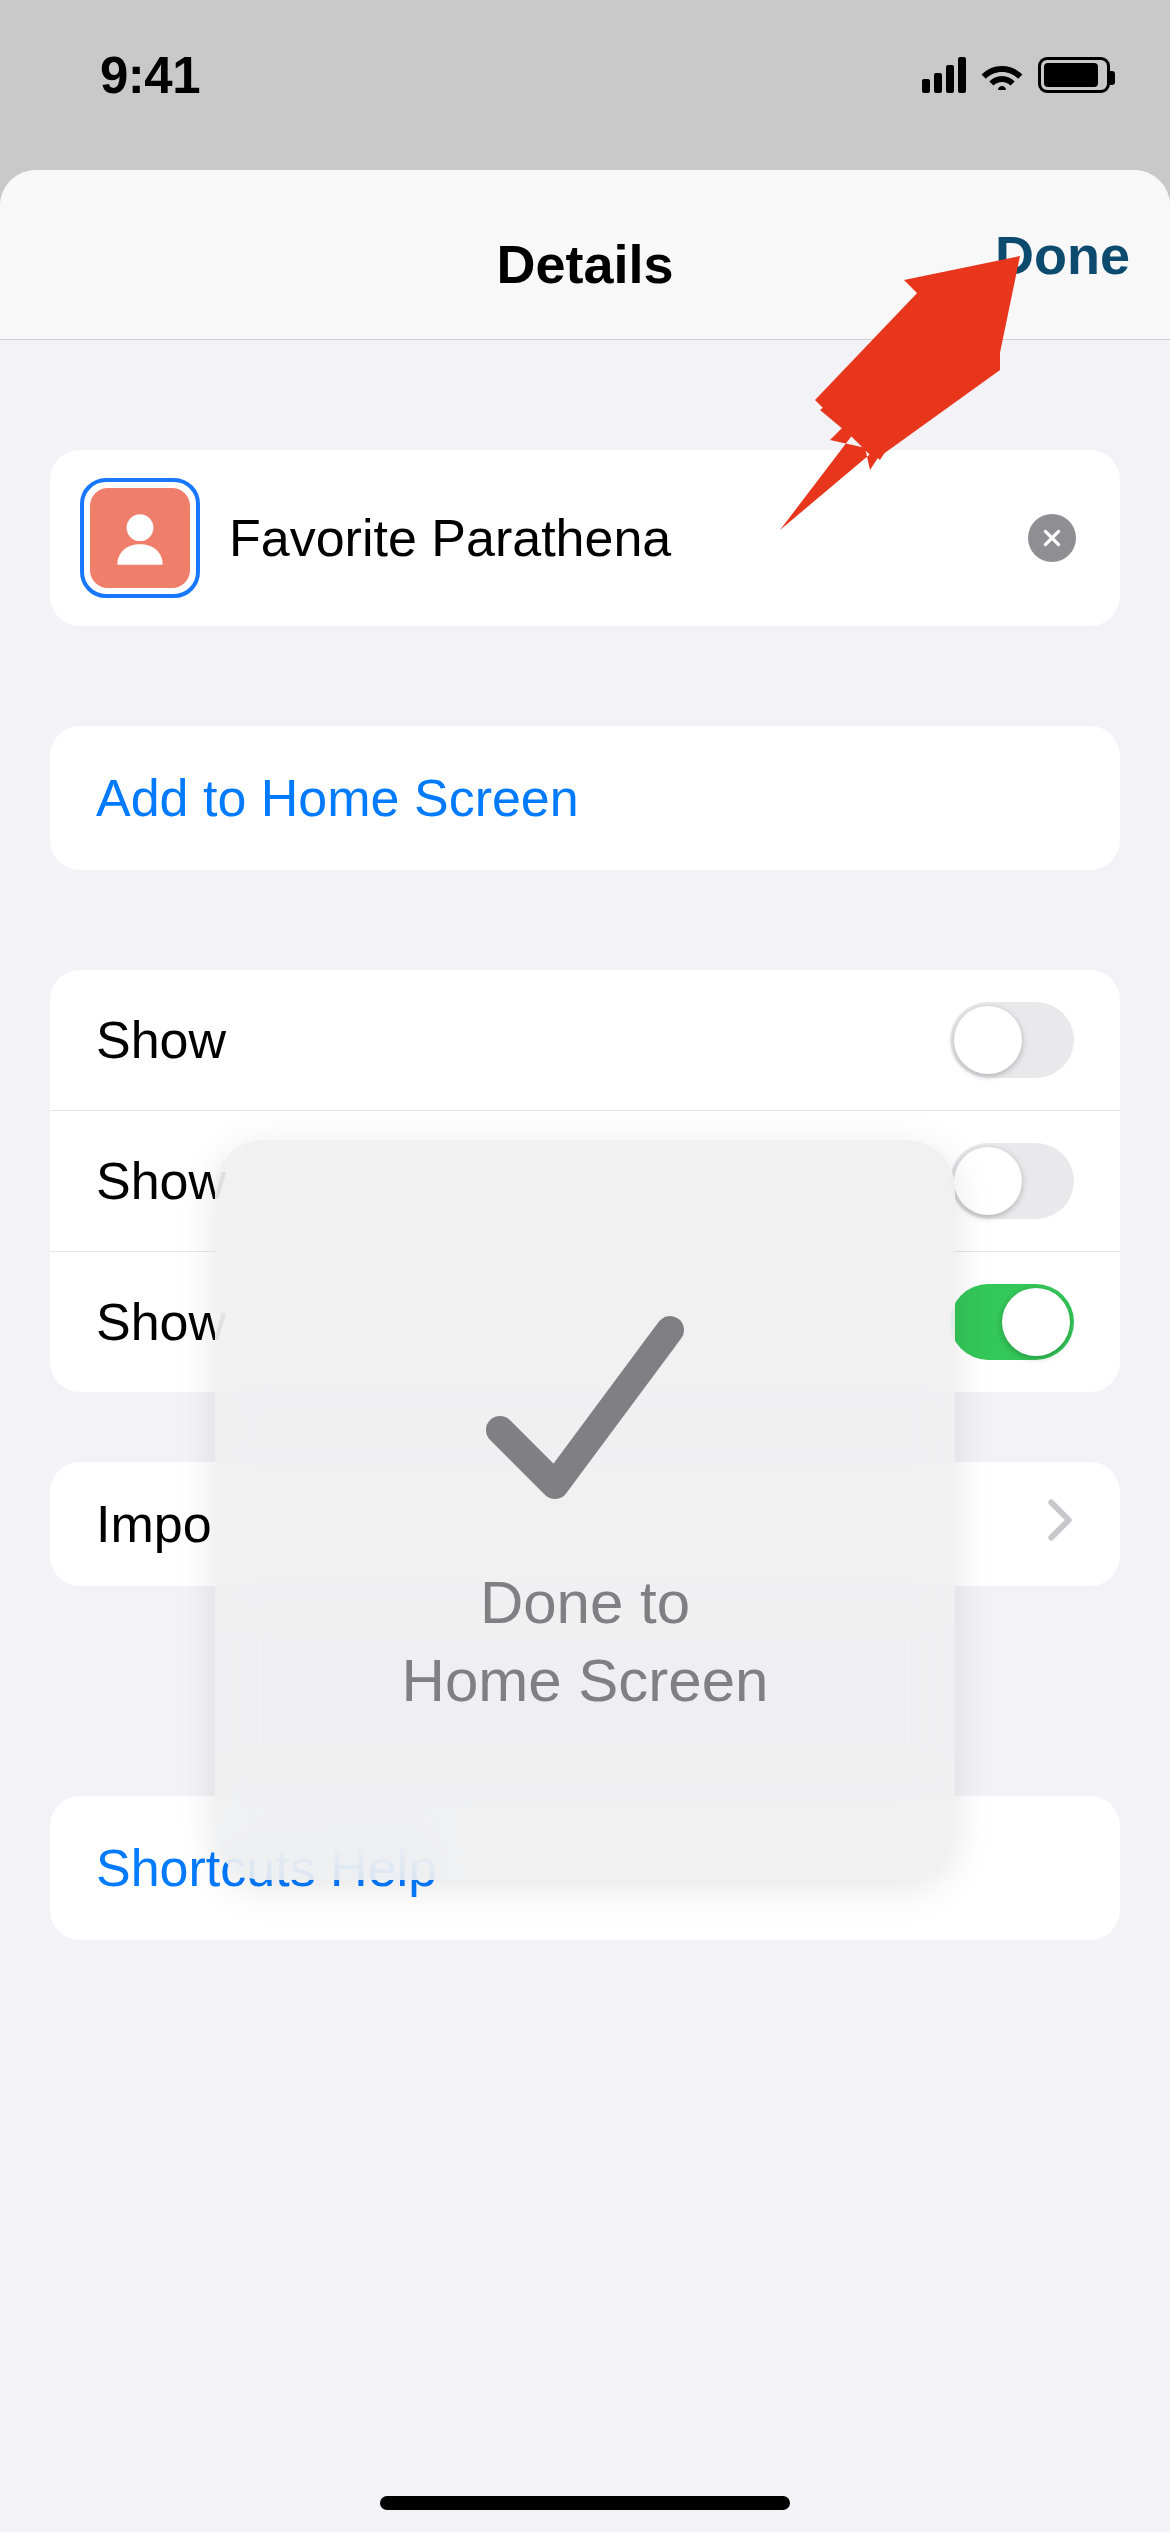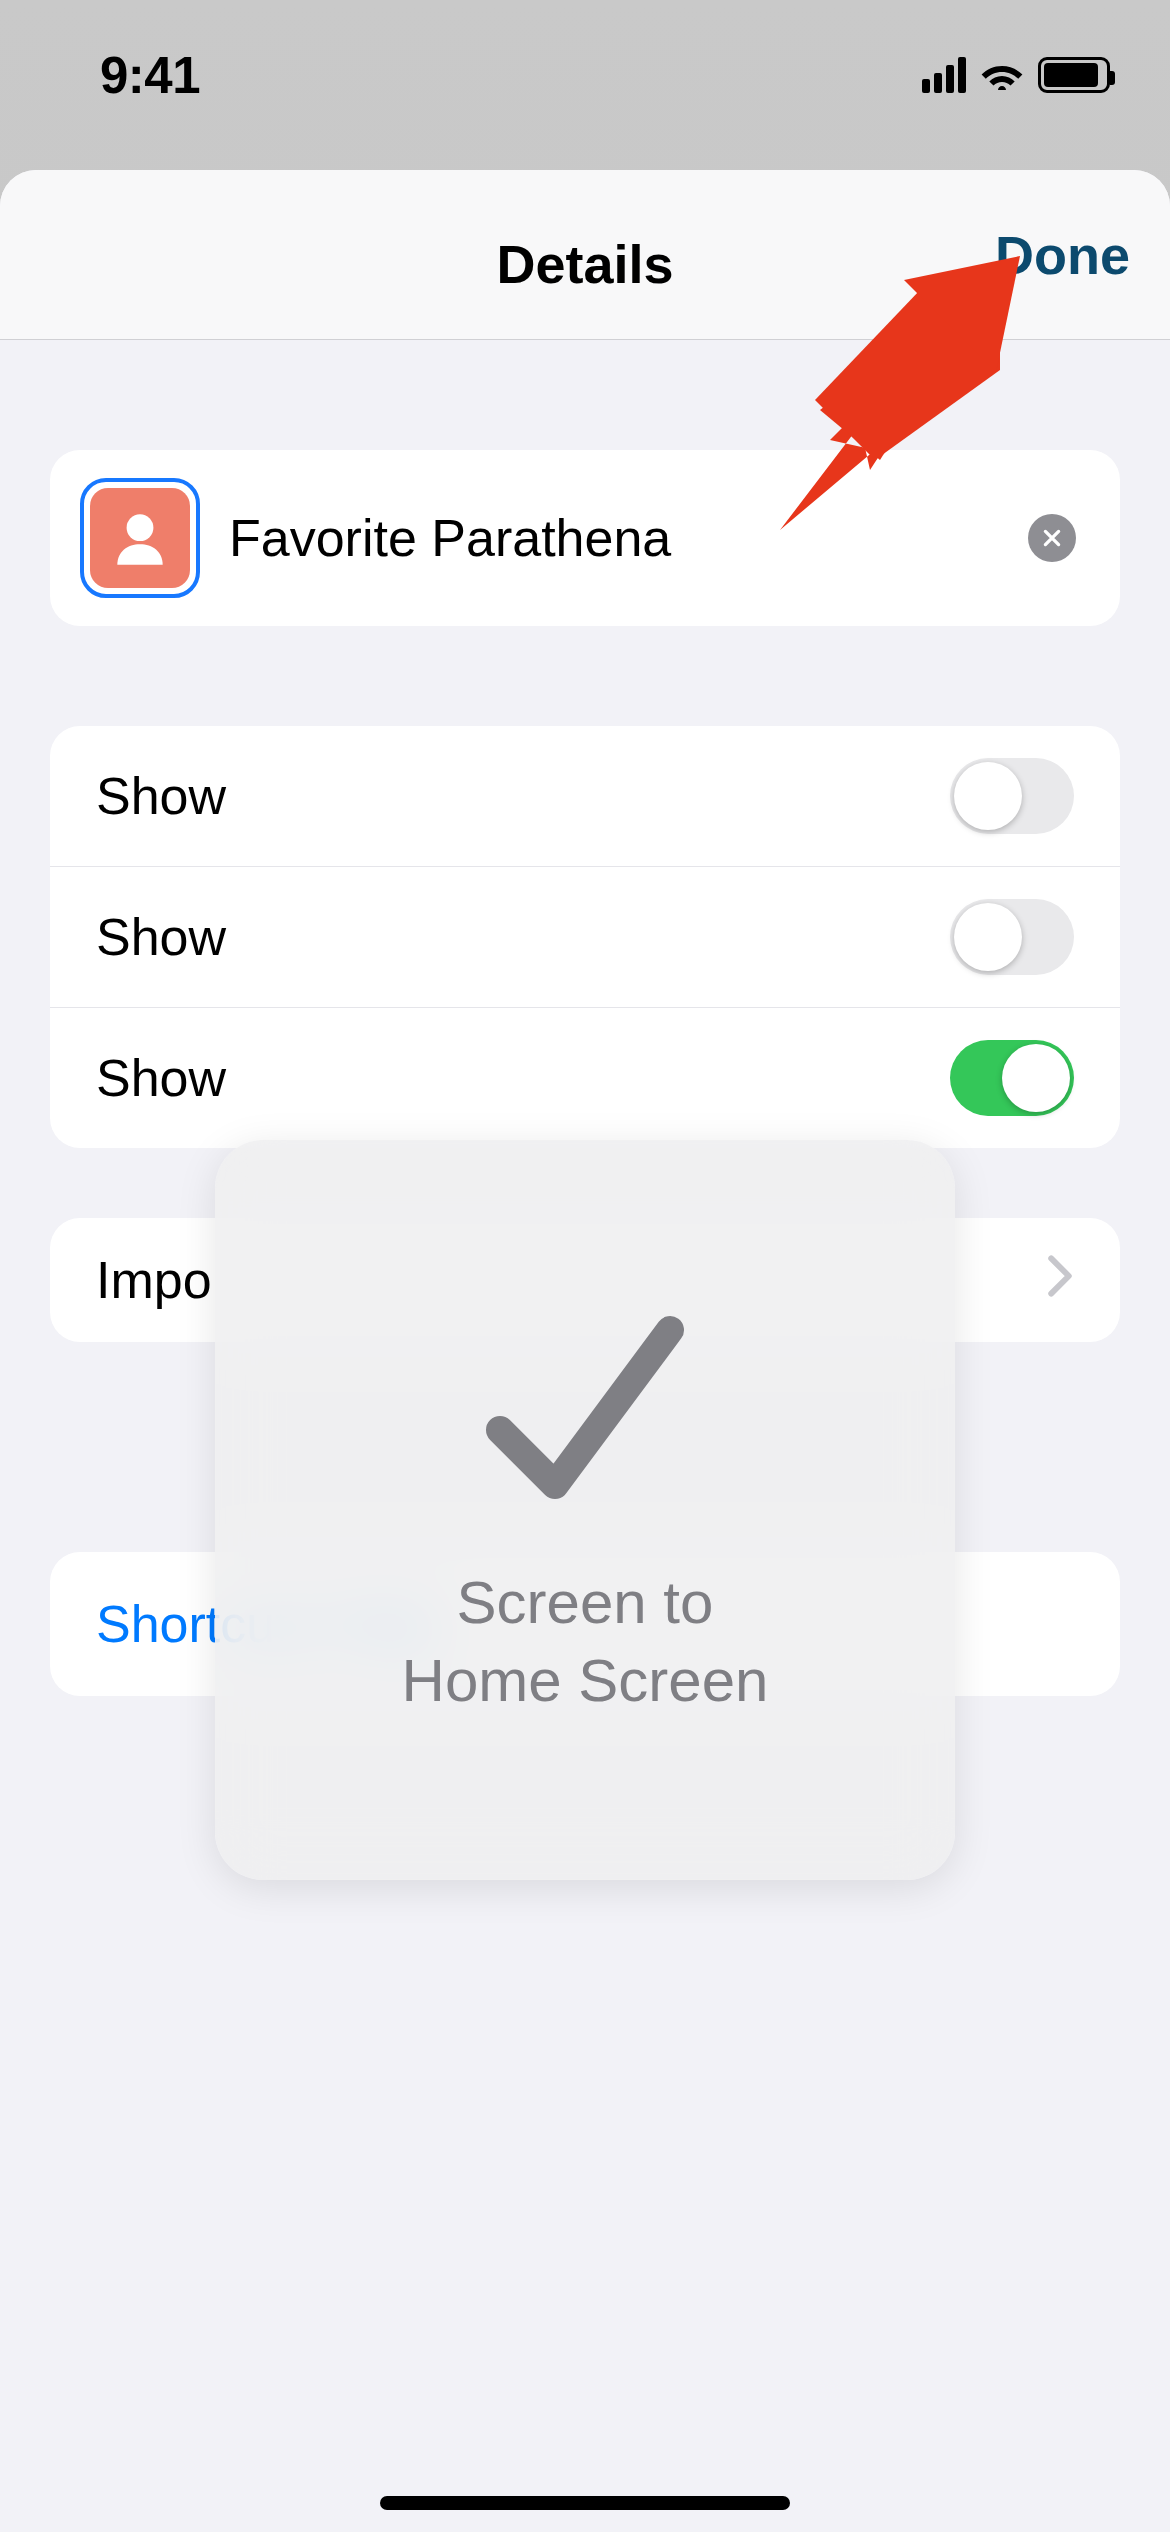--- a/index.html
+++ b/index.html
@@ -317,20 +317,25 @@
           <input class="name-input" value="Favorite Parathena" style="">
           <div class="clear-btn">
             <svg viewBox="0 0 20 20">
                 <path stroke="#fff" stroke-width="3" stroke-linecap="round" d="M4 4l12 12M16 4L4 16"></path>
               </svg>
           </div>
         </div>
       </div>
     </div>
 
+    <div class="group gap-lg">
+      <div class="card">
+        <div class="link-row">Add to Home Screen</div>
+      </div>
+    </div>
 
     <div class="group gap-lg">
       <div class="card">
         <div class="row">
           <span class="row-label">Show</span>
           <div class="toggle">
               <div class="knob"></div>
             </div>
         </div>
         <div class="row">
@@ -369,21 +374,21 @@
 
   </div>
 
   <div class="hud">
     <div class="check">
       <svg viewBox="0 0 250 220">
           <path fill="none" stroke="#7f7f84" stroke-width="28" stroke-linecap="round" stroke-linejoin="round" d="M40 130l55 55L210 30"></path>
         </svg>
     </div>
     <div class="hud-text">
-      <span>Screen to</span><br><span>Home Screen</span>
+      <span>Done to</span><br><span>Home Screen</span>
     </div>
   </div>
 
   <div class="home-indicator"></div>
 </div>
 
 <div class="annotation-arrow">
   <svg viewBox="0 0 280 280">
     <polygon fill="#e7361b" points="240,20 70,190 115,200 20,280 100,175 110,220"></polygon>
     <polygon fill="#e7361b" points="240,20 120,210 60,160"></polygon>

